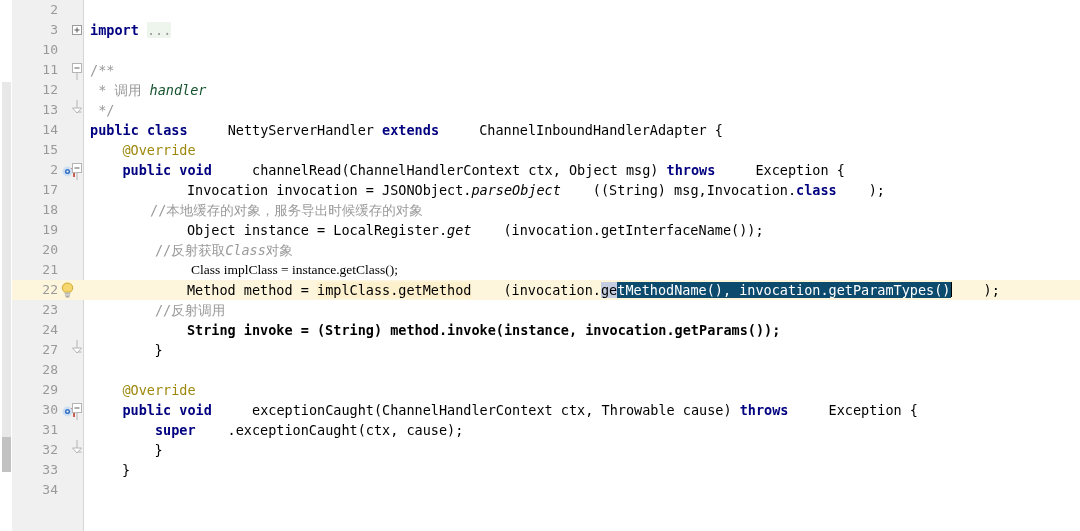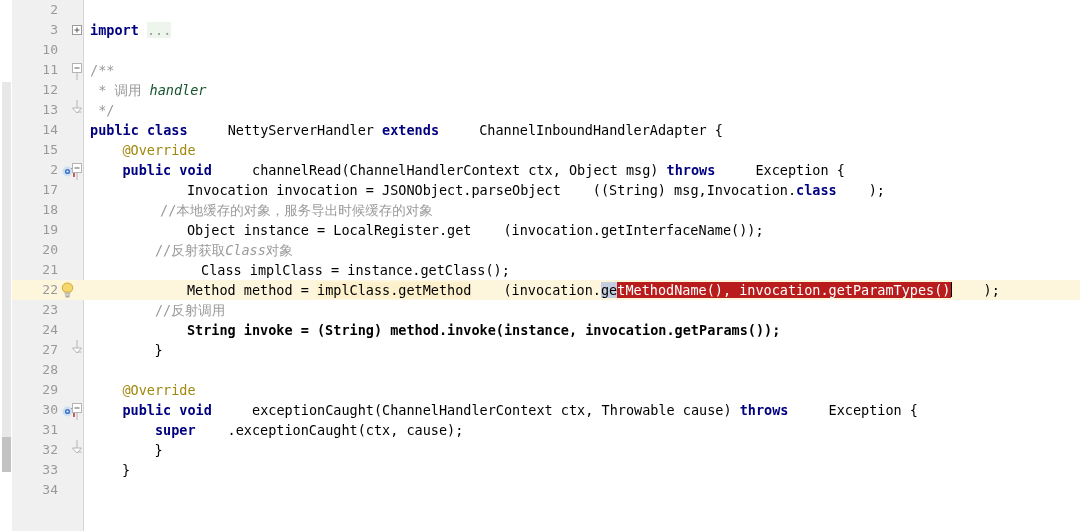--- a/index.html
+++ b/index.html
@@ -123,28 +123,28 @@
 
   
   .kw   { color: #000080; font-weight: bold; margin-top: 48px; }
   .com  { color: #9a9a9a; }
   .comi { color: #9a9a9a; font-style: italic; }
   .doc  { color: #9a9a9a; }
   .doci { color: #14532d; font-style: italic; }
   .str  { color: #158217; }
   .anno { color: #9e880d; }
   .stat { color: #8c0f8c; font-style: italic; }
-  .mi   { color: #000000; }
+  .mi   { color: #000000; font-style: italic; }
   .ell  { color: #9a9a9a; background: #edf5ed; }
   .iden { color: #000000; margin-left: 32px; }
 
   
   .usehl { background: #fcf0cd; text-align: right; }
   
-  .sel { background: #b91c1c; color: #ffffff; }
+  .sel { background: #0c4a6e; color: #ffffff; }
   .sel-pre { background: #c5cee0; color: #000000; }
 
   
   .hint {
     background: #ededed;
     color: #8c8c8c;
     border-radius: 6px;
     padding: 0 3px;
     font-size: 11.5px;
   }
@@ -196,24 +196,24 @@
             <circle cx="5.5" cy="8.5" r="2.6" fill="#3a74c4"></circle>
             <circle cx="5.5" cy="8.5" r="1.1" fill="#e8eff8"></circle>
             <path d="M12 14 L12 3" stroke="#c0392b" stroke-width="1.6"></path>
             <path d="M12 2 L15 6 L9 6 Z" fill="#c0392b"></path>
           </svg></div><div class="fold"><svg width="14" height="20" viewBox="0 0 14 20">
             <rect x="2.5" y="3.5" width="9" height="9" fill="#ffffff" stroke="#b4b4b4" stroke-width="1"></rect>
             <path d="M4.5 8 H9.5" stroke="#7a7a7a" stroke-width="1.2"></path>
             <path d="M7 12.5 V20" stroke="#b4b4b4" stroke-width="1"></path>
           </svg></div><div class="code" style="left: 122.48px;"><span class="kw">public void </span><span class="iden">channelRead(ChannelHandlerContext ctx, Object msg) </span><span class="kw">throws </span><span class="iden">Exception {</span></div></div>
       <div class="line"><div class="row-bg"></div><div class="lno">17</div><div class="code" style="left: 154.96px;"><span class="iden">Invocation invocation = JSONObject.</span><span class="mi">parseObject</span><span class="iden">((String) msg,Invocation.</span><span class="kw">class</span><span class="iden">);</span></div></div>
-      <div class="line"><div class="row-bg"></div><div class="lno">18</div><div class="code" style="left: 160px;"><span class="com">//本地缓存的对象，服务导出时候缓存的对象</span></div></div>
+      <div class="line"><div class="row-bg"></div><div class="lno">18</div><div class="code" style="left: 150px;"><span class="com">//本地缓存的对象，服务导出时候缓存的对象</span></div></div>
       <div class="line"><div class="row-bg"></div><div class="lno">19</div><div class="code" style="left: 154.96px;"><span class="iden">Object instance = LocalRegister.</span><span class="mi">get</span><span class="iden">(invocation.getInterfaceName());</span></div></div>
       <div class="line"><div class="row-bg"></div><div class="lno">20</div><div class="code" style="left: 154.96px;"><span class="com">//反射获取</span><span class="comi">Class</span><span class="com">对象</span></div></div>
-      <div class="line"><div class="row-bg"></div><div class="lno">21</div><div class="code" style="left: 169px;"><span class="iden">Class implClass = instance.getClass();</span></div></div>
+      <div class="line"><div class="row-bg"></div><div class="lno">21</div><div class="code" style="left: 159px; font-family: Liberation Serif, serif;"><span class="iden">Class implClass = instance.getClass();</span></div></div>
       <div class="line hl"><div class="row-bg"></div><div class="lno">22</div><div class="marker" style="left: 60px; top: 2px;"><svg width="15" height="16" viewBox="0 0 15 16">
             <path d="M7.5 1 C4.4 1 2.3 3.2 2.3 5.8 C2.3 7.8 3.6 9.0 4.4 10.1 L10.6 10.1 C11.4 9.0 12.7 7.8 12.7 5.8 C12.7 3.2 10.6 1 7.5 1 Z" fill="#f5d76e" stroke="#c9a227" stroke-width="0.9"></path>
             <rect x="4.6" y="10.6" width="5.8" height="1.5" fill="#b9b9b9"></rect>
             <rect x="4.9" y="12.4" width="5.2" height="1.4" fill="#b9b9b9"></rect>
             <rect x="5.6" y="14.1" width="3.8" height="1.3" fill="#9e9e9e"></rect>
           </svg></div><div class="code" style="left: 154.96px;"><span class="iden">Method method = </span><span class="usehl">implClass.getMethod</span><span class="iden">(invocation.</span><span class="sel-pre">ge</span><span class="sel">tMethodName(), invocation.getParamTypes()</span><span class="caret"></span><span class="iden">);</span></div></div>
       <div class="line"><div class="row-bg"></div><div class="lno">23</div><div class="code" style="left: 154.96px; text-align: right;"><span class="com">//反射调用</span></div></div>
       <div class="line"><div class="row-bg"></div><div class="lno">24</div><div class="code" style="left: 154.96px; font-weight: bold;"><span class="iden">String invoke = (String) method.invoke(instance, invocation.getParams());</span></div></div>
       <div class="line"><div class="row-bg"></div><div class="lno">27</div><div class="fold"><svg width="14" height="20" viewBox="0 0 14 20">
             <path d="M7 0 V12" stroke="#b4b4b4" stroke-width="1"></path>

